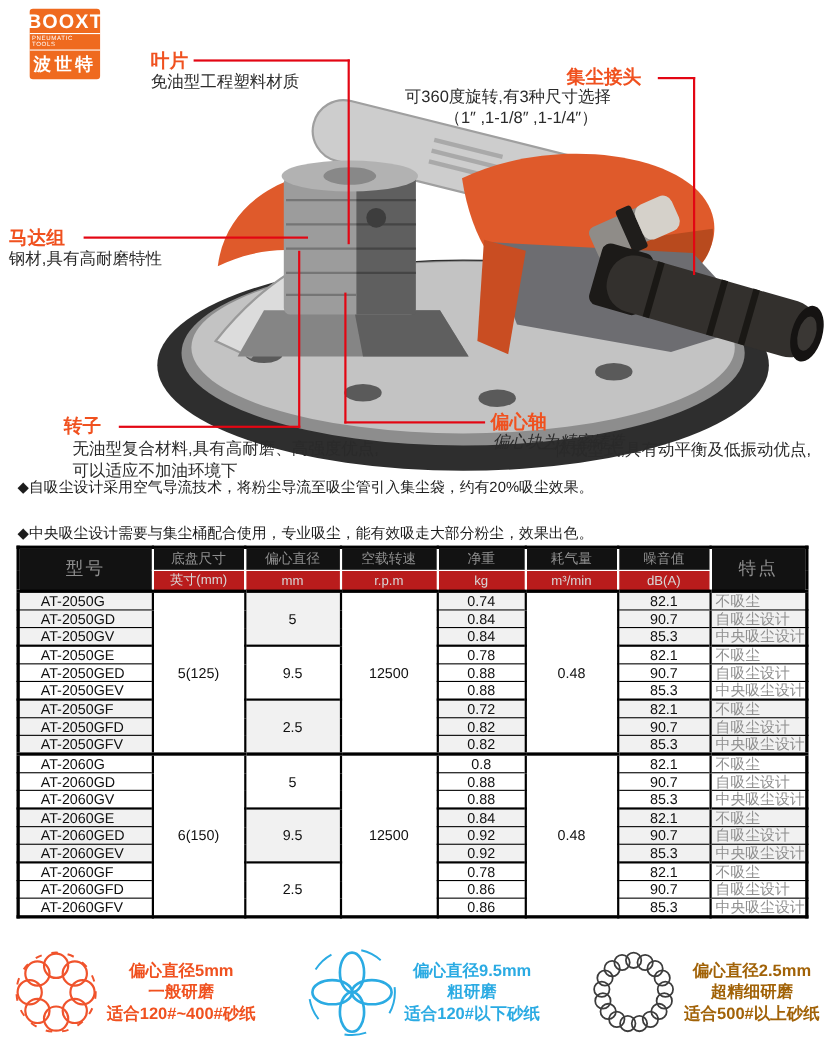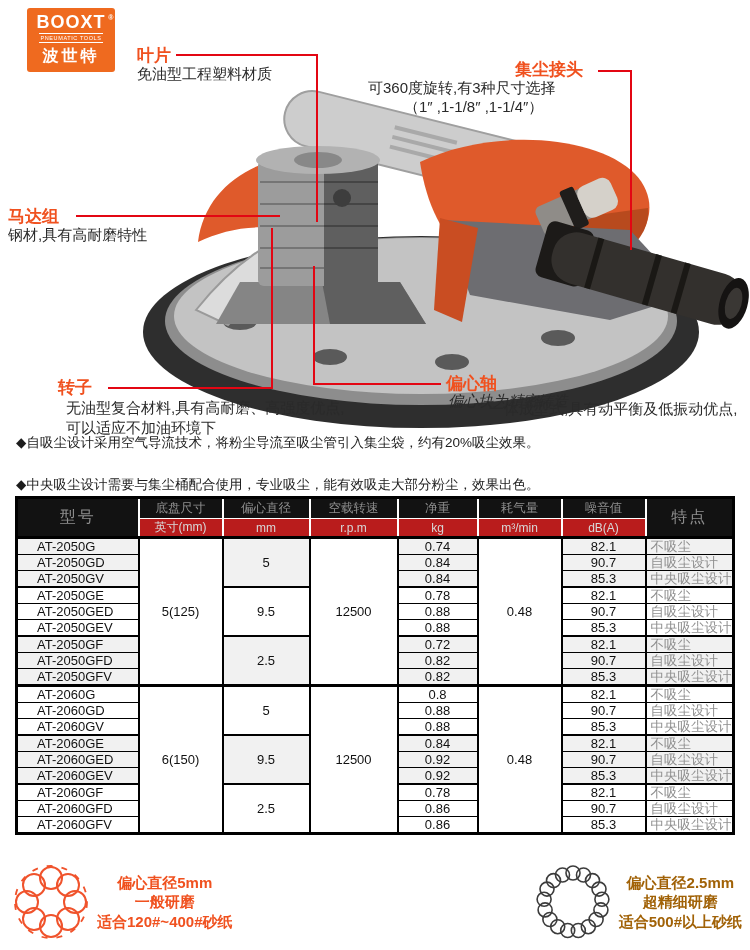--- a/index.html
+++ b/index.html
@@ -1,21 +1,21 @@
 <!DOCTYPE html>
 <html><head>
 <meta charset="utf-8">
 <style>
   html,body{margin:0;padding:0;background:#fff;}
   body{width:750px;height:950px;position:relative;overflow:hidden;
        font-family:"Liberation Sans","DejaVu Sans",sans-serif;color:#222;}
   .abs{position:absolute;}
 
   
-  .logo{left:27px;top:8px;width:88px;height:64px;background:#ef6a1f;border-radius:3px;
+  .logo{left:27px;top:8px;width:64px;height:64px;background:#ef6a1f;border-radius:3px;
         display:flex;flex-direction:column;align-items:center;justify-content:center;color:#fff;}
   .logo-brand{font-weight:bold;font-size:18px;letter-spacing:1px;line-height:18px;position:relative;}
   .logo-reg{position:absolute;top:-4px;right:-9px;font-size:7px;}
   .logo-sub{font-size:5.5px;letter-spacing:.6px;border-top:1px solid #fff;border-bottom:1px solid #fff;
             padding:1px 2px;margin:2px 0 3px 0;}
   .logo-cn{font-family:"Liberation Serif","DejaVu Serif",serif;font-weight:bold;font-size:16px;letter-spacing:3px;}
 
   
   .co-title{font-size:17px;font-weight:bold;color:#f0511f;white-space:nowrap;}
   .co-desc{font-size:15px;color:#2a2a2a;white-space:nowrap;}
@@ -328,20 +328,36 @@
         </g>
       </g>
     </svg>
     <div class="legend-text" style="color: rgb(240, 81, 31);">
       <div>偏心直径5mm</div>
       <div>一般研磨</div>
       <div>适合120#~400#砂纸</div>
     </div>
   </div>
 
+  <div class="legend-item">
+    <svg width="86" height="88" viewBox="0 0 86 88">
+      <g fill="none" stroke="#2babe3" stroke-width="2.4">
+        <circle cx="43" cy="44" r="39" stroke-dasharray="20 28" stroke-width="1.8"></circle>
+        <ellipse cx="43" cy="26" rx="11" ry="18"></ellipse>
+        <ellipse cx="43" cy="62" rx="11" ry="18"></ellipse>
+        <ellipse cx="25" cy="44" rx="18" ry="11"></ellipse>
+        <ellipse cx="61" cy="44" rx="18" ry="11"></ellipse>
+      </g>
+    </svg>
+    <div class="legend-text" style="color: rgb(43, 171, 227);">
+      <div>偏心直径9.5mm</div>
+      <div>粗研磨</div>
+      <div>适合120#以下砂纸</div>
+    </div>
+  </div>
 
   <div class="legend-item">
     <svg width="82" height="88" viewBox="0 0 82 88">
       <g fill="none" stroke="#3c3c3c" stroke-width="1.6" id="ring-circles">
           <circle cx="41.0" cy="15.0" r="7"></circle>
           <circle cx="51.5" cy="17.0" r="7"></circle>
           <circle cx="60.5" cy="22.6" r="7"></circle>
           <circle cx="67.0" cy="31.1" r="7"></circle>
           <circle cx="69.9" cy="41.3" r="7"></circle>
           <circle cx="68.9" cy="51.9" r="7"></circle>

